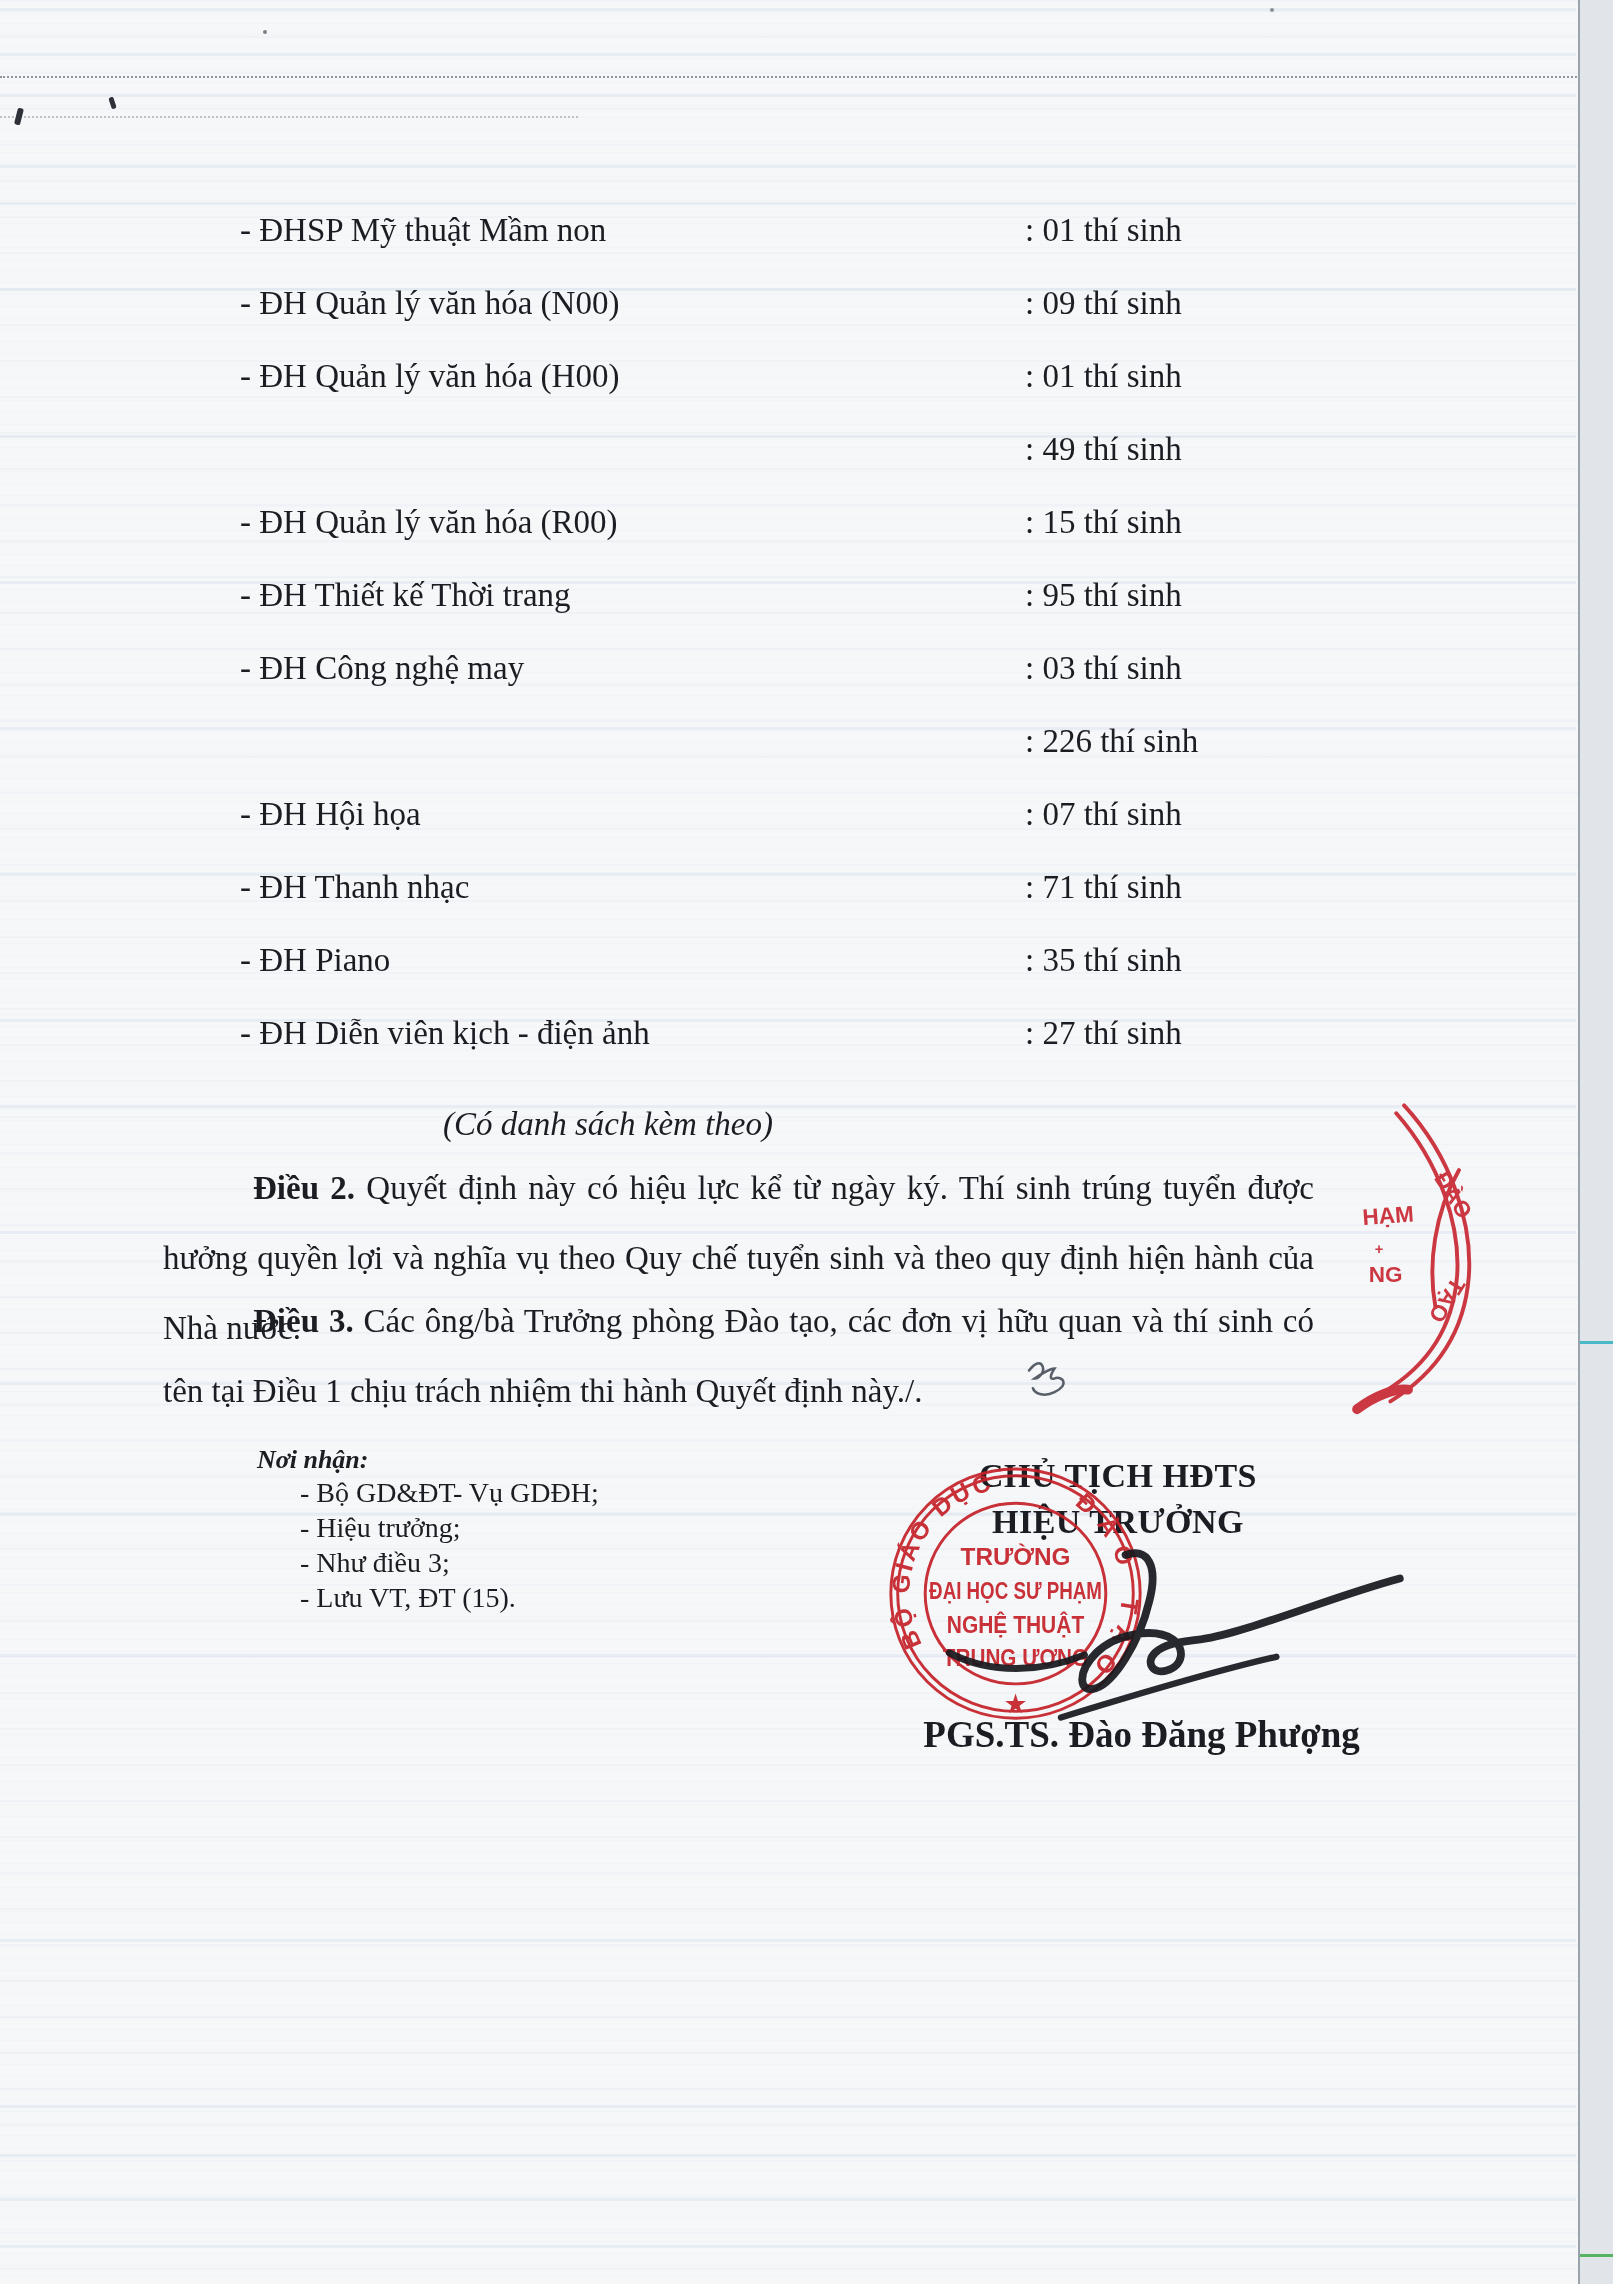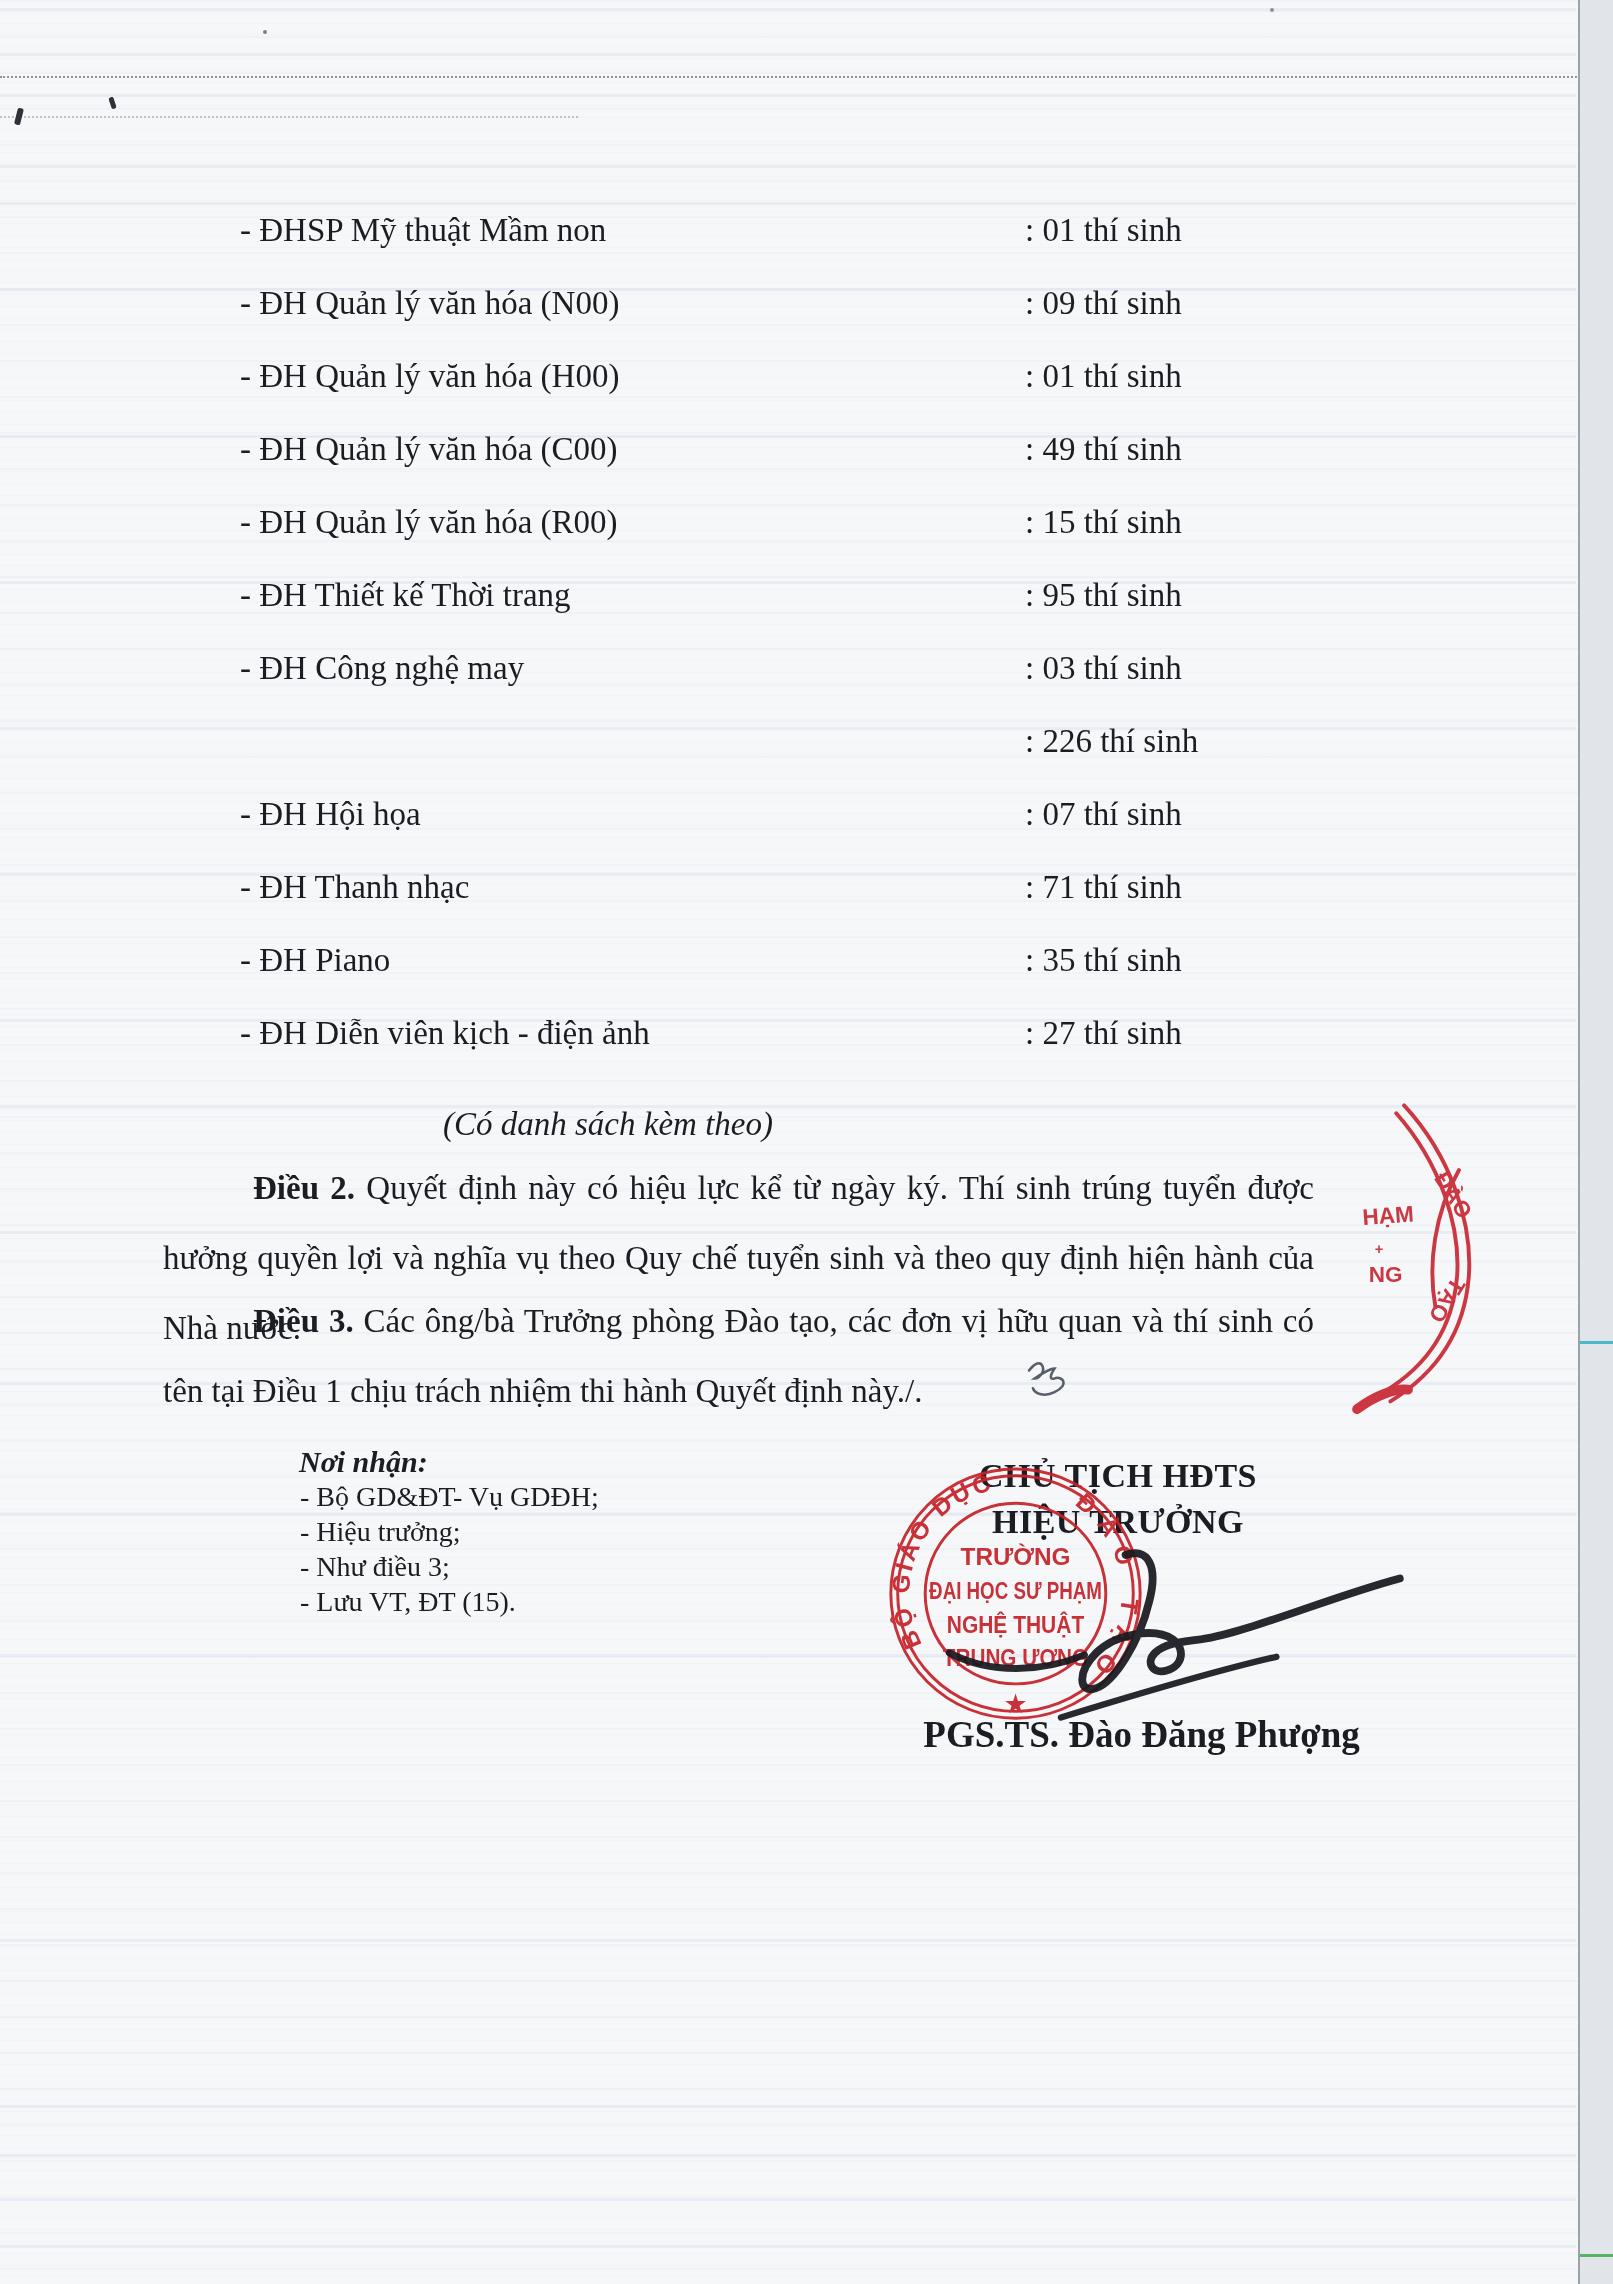--- a/index.html
+++ b/index.html
@@ -28,21 +28,21 @@
   .note{position:absolute;top:1106px;left:351px;width:514px;text-align:center;
         font-size:33px;font-style:italic;}
   
   .art{position:absolute;left:163px;width:1151px;font-size:33px;line-height:70px;
        text-align:justify;text-indent:90px;margin:0;}
   .art b{font-weight:bold;}
   .art2{top:1153px;font-family:Liberation Serif, serif;}
   .art3{top:1286px;}
   
   .noinhan{position:absolute;top:1445px;left:257px;}
-  .noinhan .hd{font-size:30px;font-weight:bold;font-style:italic;margin-left:42px;}
+  .noinhan .hd{font-size:26px;font-weight:bold;font-style:italic;}
   .noinhan .it{font-size:28px;line-height:35px;margin-left:43px;}
   
   .signheads{position:absolute;top:1453px;left:916px;width:404px;text-align:center;
              font-size:34px;font-weight:bold;line-height:46px;letter-spacing:0.5px;}
   .signname{position:absolute;top:1713px;left:923px;width:437px;text-align:center;
             font-size:37px;font-weight:bold;}
   .svgabs{position:absolute;}
   
   .band{position:absolute;top:0;right:0;width:33px;height:2285px;
         background:#e1e5e9;border-left:2px solid #99a3ab;}
@@ -89,21 +89,20 @@
       </div>
     <div class="prow">
         <span class="lbl">- ĐH Quản lý văn hóa (N00)</span>
         <span class="val">: 09 thí sinh</span>
       </div>
     <div class="prow">
         <span class="lbl">- ĐH Quản lý văn hóa (H00)</span>
         <span class="val">: 01 thí sinh</span>
       </div>
     <div class="prow">
-        <span class="lbl">- ĐH Quản lý văn hóa (C00)</span>
         <span class="val">: 49 thí sinh</span>
       </div>
     <div class="prow">
         <span class="lbl">- ĐH Quản lý văn hóa (R00)</span>
         <span class="val">: 15 thí sinh</span>
       </div>
     <div class="prow">
         <span class="lbl">- ĐH Thiết kế Thời trang</span>
         <span class="val">: 95 thí sinh</span>
       </div>

